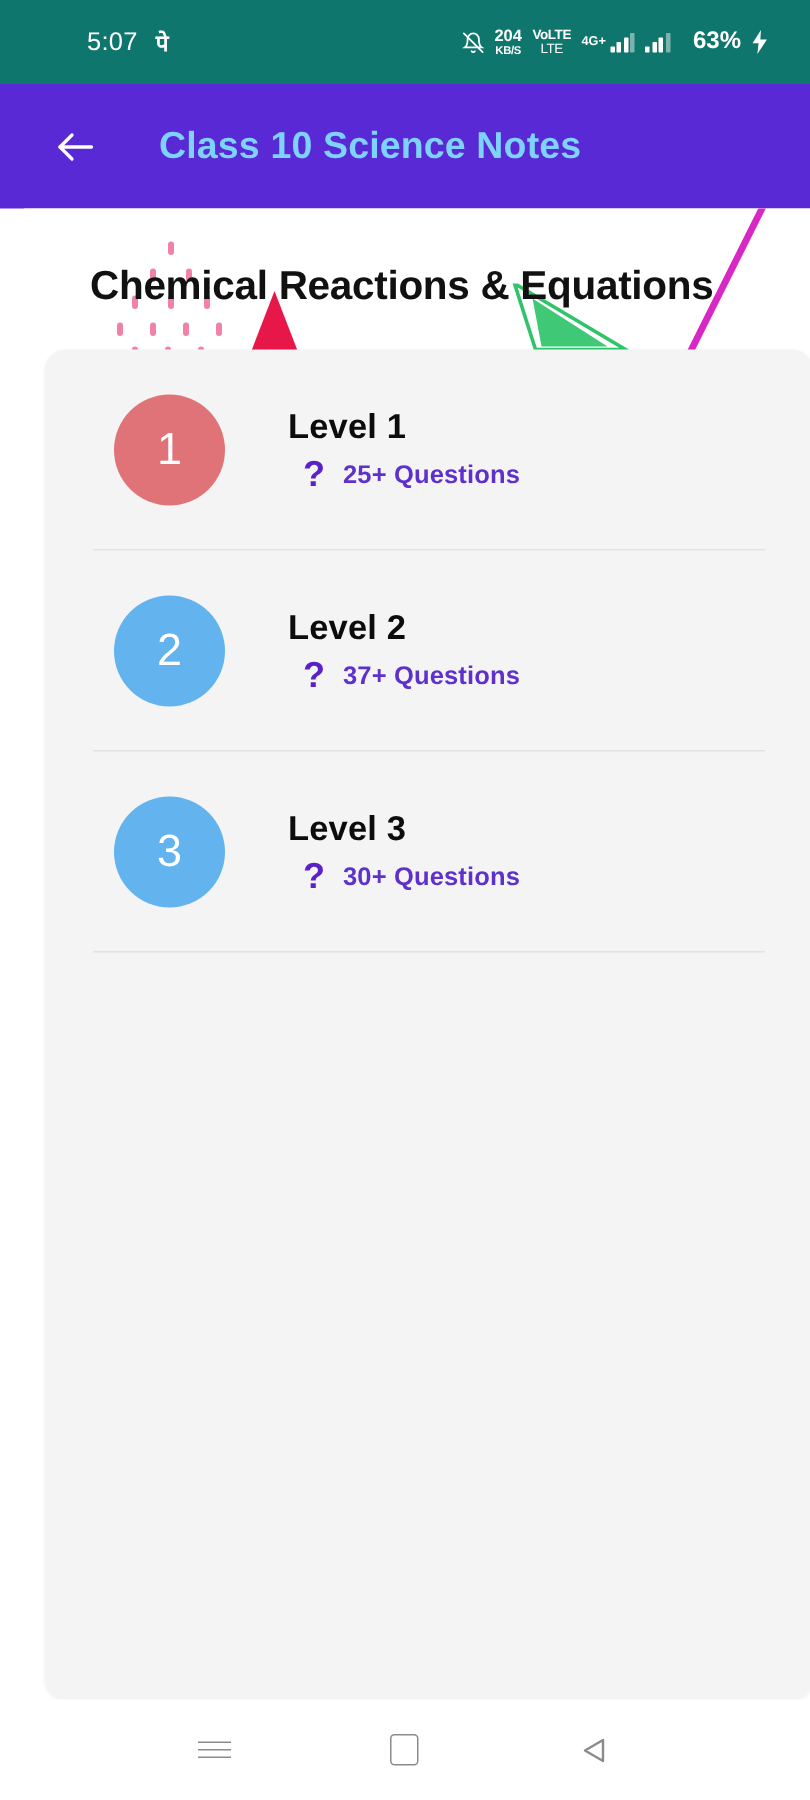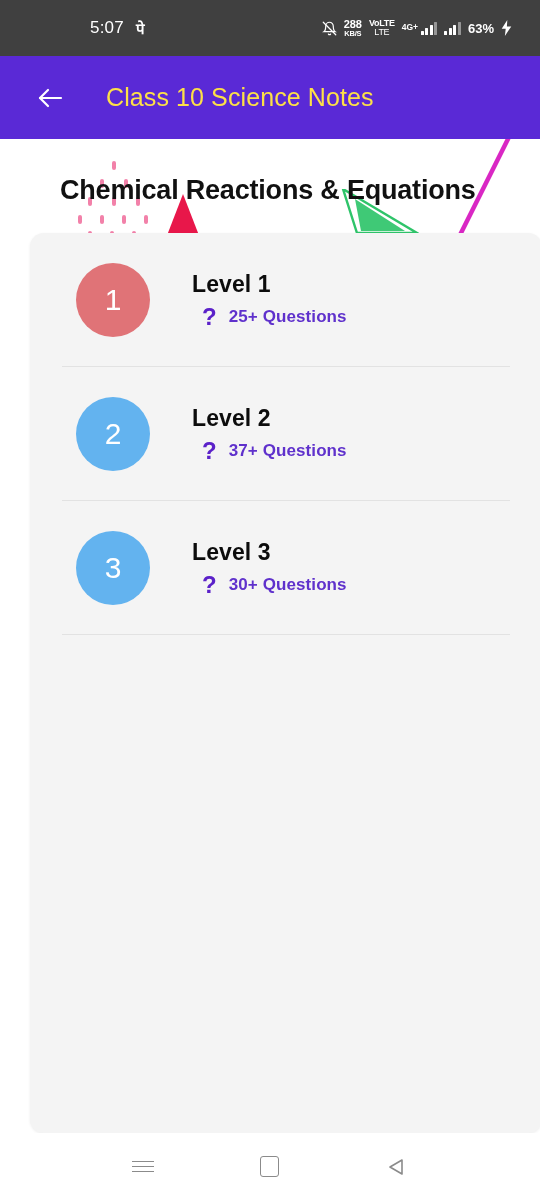--- a/index.html
+++ b/index.html
@@ -19,25 +19,25 @@
     background: #ffffff;
     overflow: hidden;
   }
 
   
   #status-bar {
     position: absolute;
     top: 0; left: 0;
     width: 540px;
     height: 56px;
-    background: #404040;
+    background: #0f766e;
     display: flex;
     align-items: center;
     justify-content: space-between;
-    padding: 0 28px 0 90px;
+    padding: 0 28px 0 58px;
     color: #ffffff;
   }
   .sb-left {
     display: flex;
     align-items: center;
     gap: 12px;
   }
   .sb-time {
     font-size: 17px;
     font-weight: 500;
@@ -82,42 +82,42 @@
     align-self: flex-start;
     margin-right: 1px;
   }
   .bars { display: flex; align-items: flex-end; gap: 1.5px; height: 13px; }
   .bars i { display: block; width: 3px; background: #ffffff; border-radius: 0.5px; }
   .bars i:nth-child(1) { height: 4px; }
   .bars i:nth-child(2) { height: 7px; }
   .bars i:nth-child(3) { height: 10px; }
   .bars i:nth-child(4) { height: 13px; }
   .bars.dim i:nth-child(4) { opacity: 0.45; }
-  .batt-pct { font-size: 13px; font-weight: 600; margin-left: 0; }
+  .batt-pct { font-size: 16px; font-weight: 600; margin-left: 8px; }
 
   
   #app-bar {
     position: absolute;
     top: 56px; left: 0;
     width: 540px;
     height: 83px;
     background: #5a29d6;
     display: flex;
     align-items: center;
     padding-left: 28px;
   }
   #back-button {
     width: 44px; height: 44px;
     display: flex; align-items: center; justify-content: center;
     cursor: pointer;
   }
   #app-title {
     font-size: 25px;
-    font-weight: 400;
-    color: #fde047;
+    font-weight: 700;
+    color: #7dd3fc;
     margin-left: 34px;
     letter-spacing: 0.1px;
   }
 
   
   #content {
     position: absolute;
     top: 139px; left: 16px;
     width: 540px;
     height: 1061px;
@@ -261,21 +261,21 @@
 
       <span class="sb-icon">
         <svg width="15" height="15" viewBox="0 0 24 24" fill="none" stroke="#ffffff" stroke-width="1.9" stroke-linecap="round">
           <path d="M18 8A6 6 0 0 0 6 8c0 7-3 9-3 9h18s-3-2-3-9"></path>
           <path d="M13.7 21a2 2 0 0 1-3.4 0"></path>
           <line x1="2" y1="2" x2="22" y2="22"></line>
         </svg>
       </span>
 
       <span class="net-speed">
-        <span class="n1">288</span>
+        <span class="n1">204</span>
         <span class="n2">KB/S</span>
       </span>
 
       <span class="volte">
         <span class="v1">VoLTE</span>
         <span class="v2">LTE</span>
       </span>
 
       <span class="sig-group">
         <span class="lbl">4G+</span>

